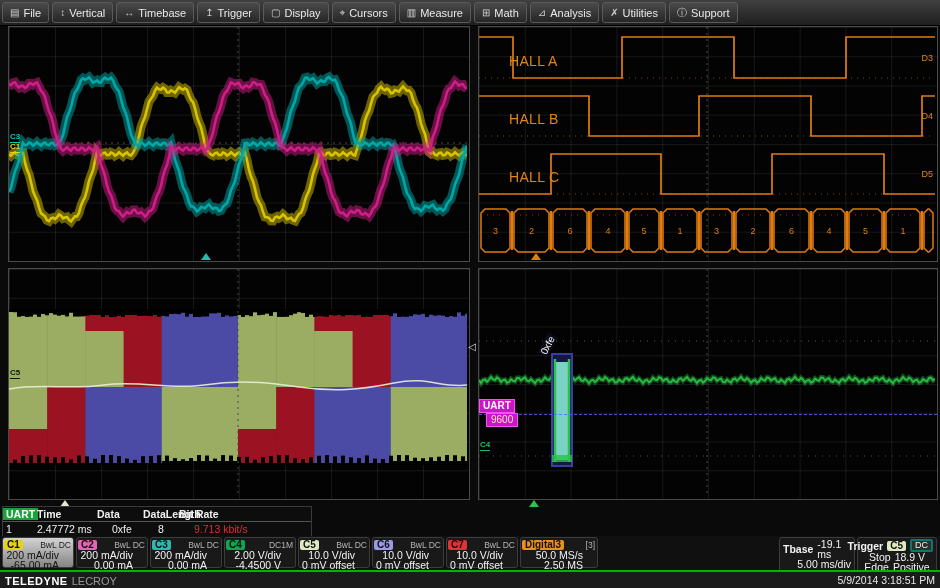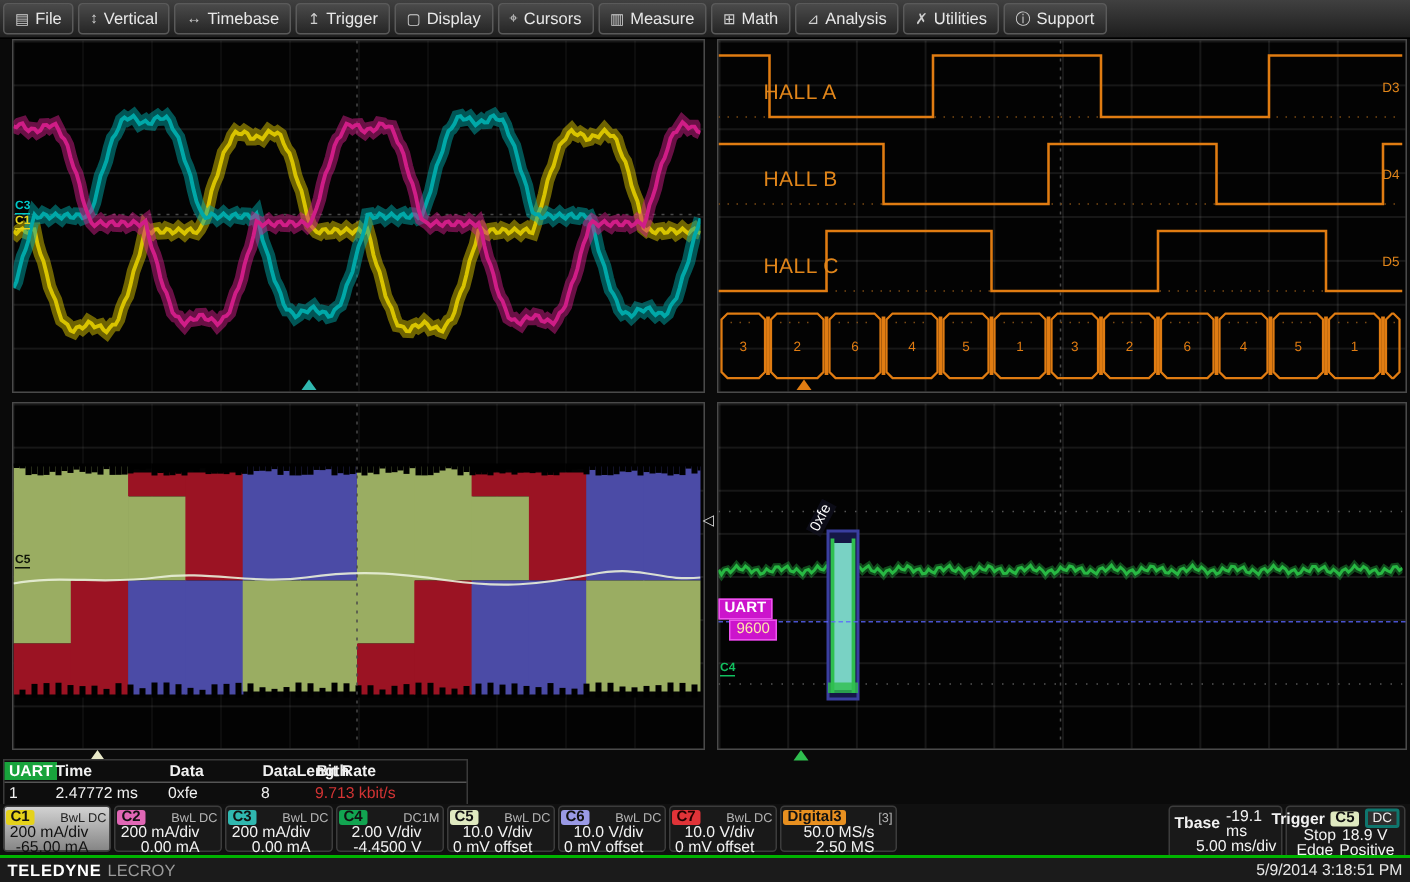--- a/index.html
+++ b/index.html
@@ -38,22 +38,22 @@
     transform:rotate(-62deg);transform-origin:left bottom;background:rgba(20,20,40,.55);padding:0 2px;}
   #uart-line{position:absolute;left:0;top:145px;width:458px;border-top:1px dashed #5b66ff;opacity:.8;}
   #delta-mark{position:absolute;right:-7px;top:72px;color:#ddd;font-size:10px;}
   
   #decode-table{position:absolute;left:2px;top:506px;width:308px;background:#0d0d0d;
     border:1px solid #3a3a3a;font-size:10.5px;color:#f0f0f0;}
   .dt-row{display:flex;align-items:center;height:14px;}
   .dt-head{font-weight:bold;border-bottom:1px solid #555;}
   .dt-badge{background:#18a33c;color:#fff;font-weight:bold;padding:0 3px;height:13px;line-height:13px;}
   .dt-c0{width:30px;box-sizing:border-box;}
-  .dt-c1{width:80px;padding-left:4px;box-sizing:border-box;}
-  .dt-c2{width:62px;box-sizing:border-box;}
+  .dt-c1{width:64px;padding-left:4px;box-sizing:border-box;}
+  .dt-c2{width:46px;box-sizing:border-box;}
   .dt-c3{width:36px;box-sizing:border-box;}
   .dt-c4{width:80px;box-sizing:border-box;}
   .dt-red{color:#d23434;}
   .dt-idx{padding-left:3px;width:27px;}
   
   #channel-bar{position:absolute;left:0;top:536px;width:940px;height:35px;background:#101010;}
   .chbox{position:absolute;top:1px;height:31px;width:72px;background:#191919;
     border:1px solid #3c3c3c;border-radius:3px;color:#f2f2f2;font-size:10.5px;box-sizing:border-box;}
   .chbox.sel{background:linear-gradient(#d2d2d2,#858585);color:#111;}
   .chbox.sel .coup{color:#222;}

